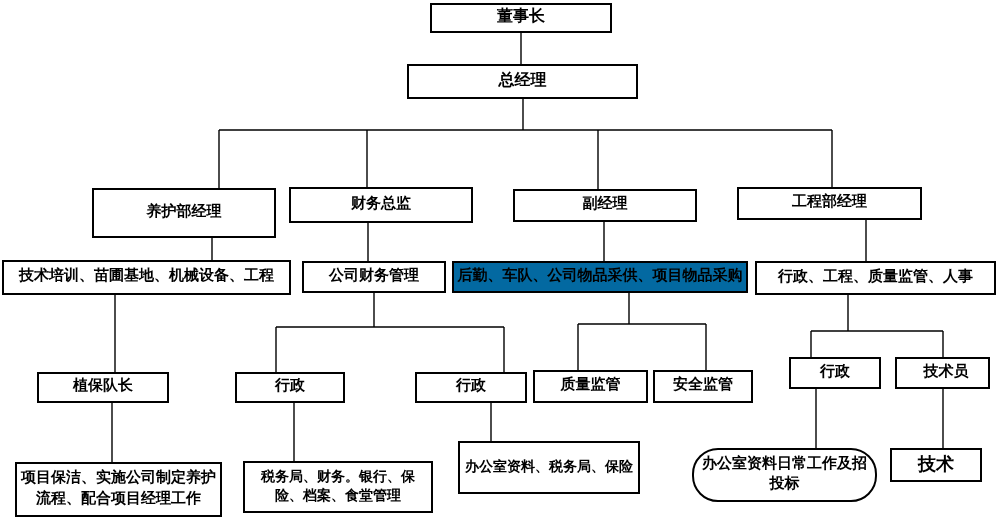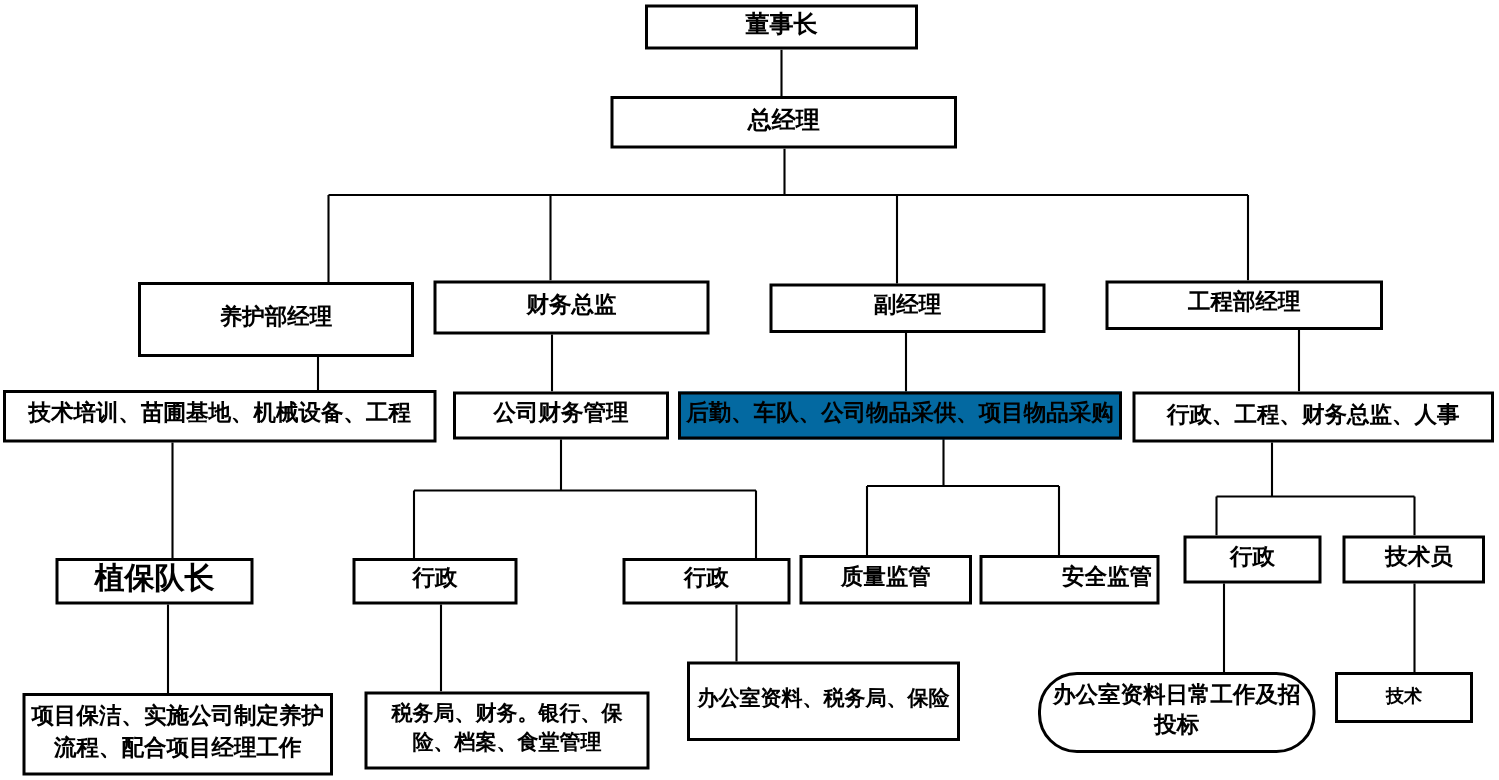--- a/index.html
+++ b/index.html
@@ -94,51 +94,51 @@
     <div class="node" style="left: 2px; top: 260px; width: 289px; height: 35px; font-size: 15px; border-color: rgb(0, 0, 0); background: rgb(255, 255, 255); color: rgb(0, 0, 0);">
       <span>技术培训、苗圃基地、机械设备、工程</span>
     </div>
     <div class="node" style="left: 302px; top: 261px; width: 144px; height: 32px; font-size: 15px; border-color: rgb(0, 0, 0); background: rgb(255, 255, 255); color: rgb(0, 0, 0);">
       <span>公司财务管理</span>
     </div>
     <div class="node" style="left: 452px; top: 261px; width: 296px; height: 32px; font-size: 15px; border-color: rgb(0, 0, 0); background: #0369a1; color: rgb(0, 0, 0);">
       <span>后勤、车队、公司物品采供、项目物品采购</span>
     </div>
     <div class="node" style="left: 755px; top: 261px; width: 241px; height: 34px; font-size: 15px; border-color: rgb(0, 0, 0); background: rgb(255, 255, 255); color: rgb(0, 0, 0);">
-      <span>行政、工程、财务总监、人事</span>
+      <span>行政、工程、质量监管、人事</span>
     </div>
-    <div class="node" style="left: 37px; top: 372px; width: 132px; height: 31px; font-size: 20px; border-color: rgb(0, 0, 0); background: rgb(255, 255, 255); color: rgb(0, 0, 0); align-items: flex-end;">
+    <div class="node" style="left: 37px; top: 372px; width: 132px; height: 31px; font-size: 15px; border-color: rgb(0, 0, 0); background: rgb(255, 255, 255); color: rgb(0, 0, 0);">
       <span>植保队长</span>
     </div>
     <div class="node" style="left: 235px; top: 372px; width: 110px; height: 31px; font-size: 15px; border-color: rgb(0, 0, 0); background: rgb(255, 255, 255); color: rgb(0, 0, 0);">
       <span>行政</span>
     </div>
     <div class="node" style="left: 415px; top: 372px; width: 112px; height: 31px; font-size: 15px; border-color: rgb(0, 0, 0); background: rgb(255, 255, 255); color: rgb(0, 0, 0);">
       <span>行政</span>
     </div>
     <div class="node" style="left: 533px; top: 370px; width: 115px; height: 33px; font-size: 15px; border-color: rgb(0, 0, 0); background: rgb(255, 255, 255); color: rgb(0, 0, 0);">
       <span>质量监管</span>
     </div>
-    <div class="node" style="left: 653px; top: 370px; width: 120px; height: 33px; font-size: 15px; border-color: rgb(0, 0, 0); background: rgb(255, 255, 255); color: rgb(0, 0, 0); justify-content: flex-end;">
+    <div class="node" style="left: 653px; top: 370px; width: 100px; height: 33px; font-size: 15px; border-color: rgb(0, 0, 0); background: rgb(255, 255, 255); color: rgb(0, 0, 0);">
       <span>安全监管</span>
     </div>
     <div class="node" style="left: 789px; top: 357px; width: 92px; height: 32px; font-size: 15px; border-color: rgb(0, 0, 0); background: rgb(255, 255, 255); color: rgb(0, 0, 0);">
       <span>行政</span>
     </div>
     <div class="node" style="left: 895px; top: 357px; width: 95px; height: 32px; font-size: 15px; border-color: rgb(0, 0, 0); background: rgb(255, 255, 255); color: rgb(0, 0, 0); padding-left: 10px;">
       <span>技术员</span>
     </div>
     <div class="node" style="left: 15px; top: 462px; width: 207px; height: 55px; font-size: 15px; border-color: rgb(0, 0, 0); background: rgb(255, 255, 255); color: rgb(0, 0, 0);">
       <span>项目保洁、实施公司制定养护流程、配合项目经理工作</span>
     </div>
     <div class="node" style="left: 243px; top: 461px; width: 190px; height: 52px; font-size: 14px; border-color: rgb(0, 0, 0); background: rgb(255, 255, 255); color: rgb(0, 0, 0);">
       <span>税务局、财务。银行、保险、档案、食堂管理</span>
     </div>
     <div class="node" style="left: 458px; top: 441px; width: 182px; height: 53px; font-size: 14px; border-color: rgb(0, 0, 0); background: rgb(255, 255, 255); color: rgb(0, 0, 0);">
       <span>办公室资料、税务局、保险</span>
     </div>
     <div class="node" style="left: 692px; top: 448px; width: 185px; height: 54px; font-size: 15px; border-color: rgb(0, 0, 0); background: rgb(255, 255, 255); color: rgb(0, 0, 0); border-radius: 26px;">
       <span>办公室资料日常工作及招投标</span>
     </div>
-    <div class="node" style="left: 890px; top: 448px; width: 92px; height: 34px; font-size: 12px; border-color: rgb(0, 0, 0); background: rgb(255, 255, 255); color: rgb(0, 0, 0);">
+    <div class="node" style="left: 890px; top: 448px; width: 92px; height: 34px; font-size: 18px; border-color: rgb(0, 0, 0); background: rgb(255, 255, 255); color: rgb(0, 0, 0);">
       <span>技术</span>
     </div>
   </div>
 
 </body></html>

